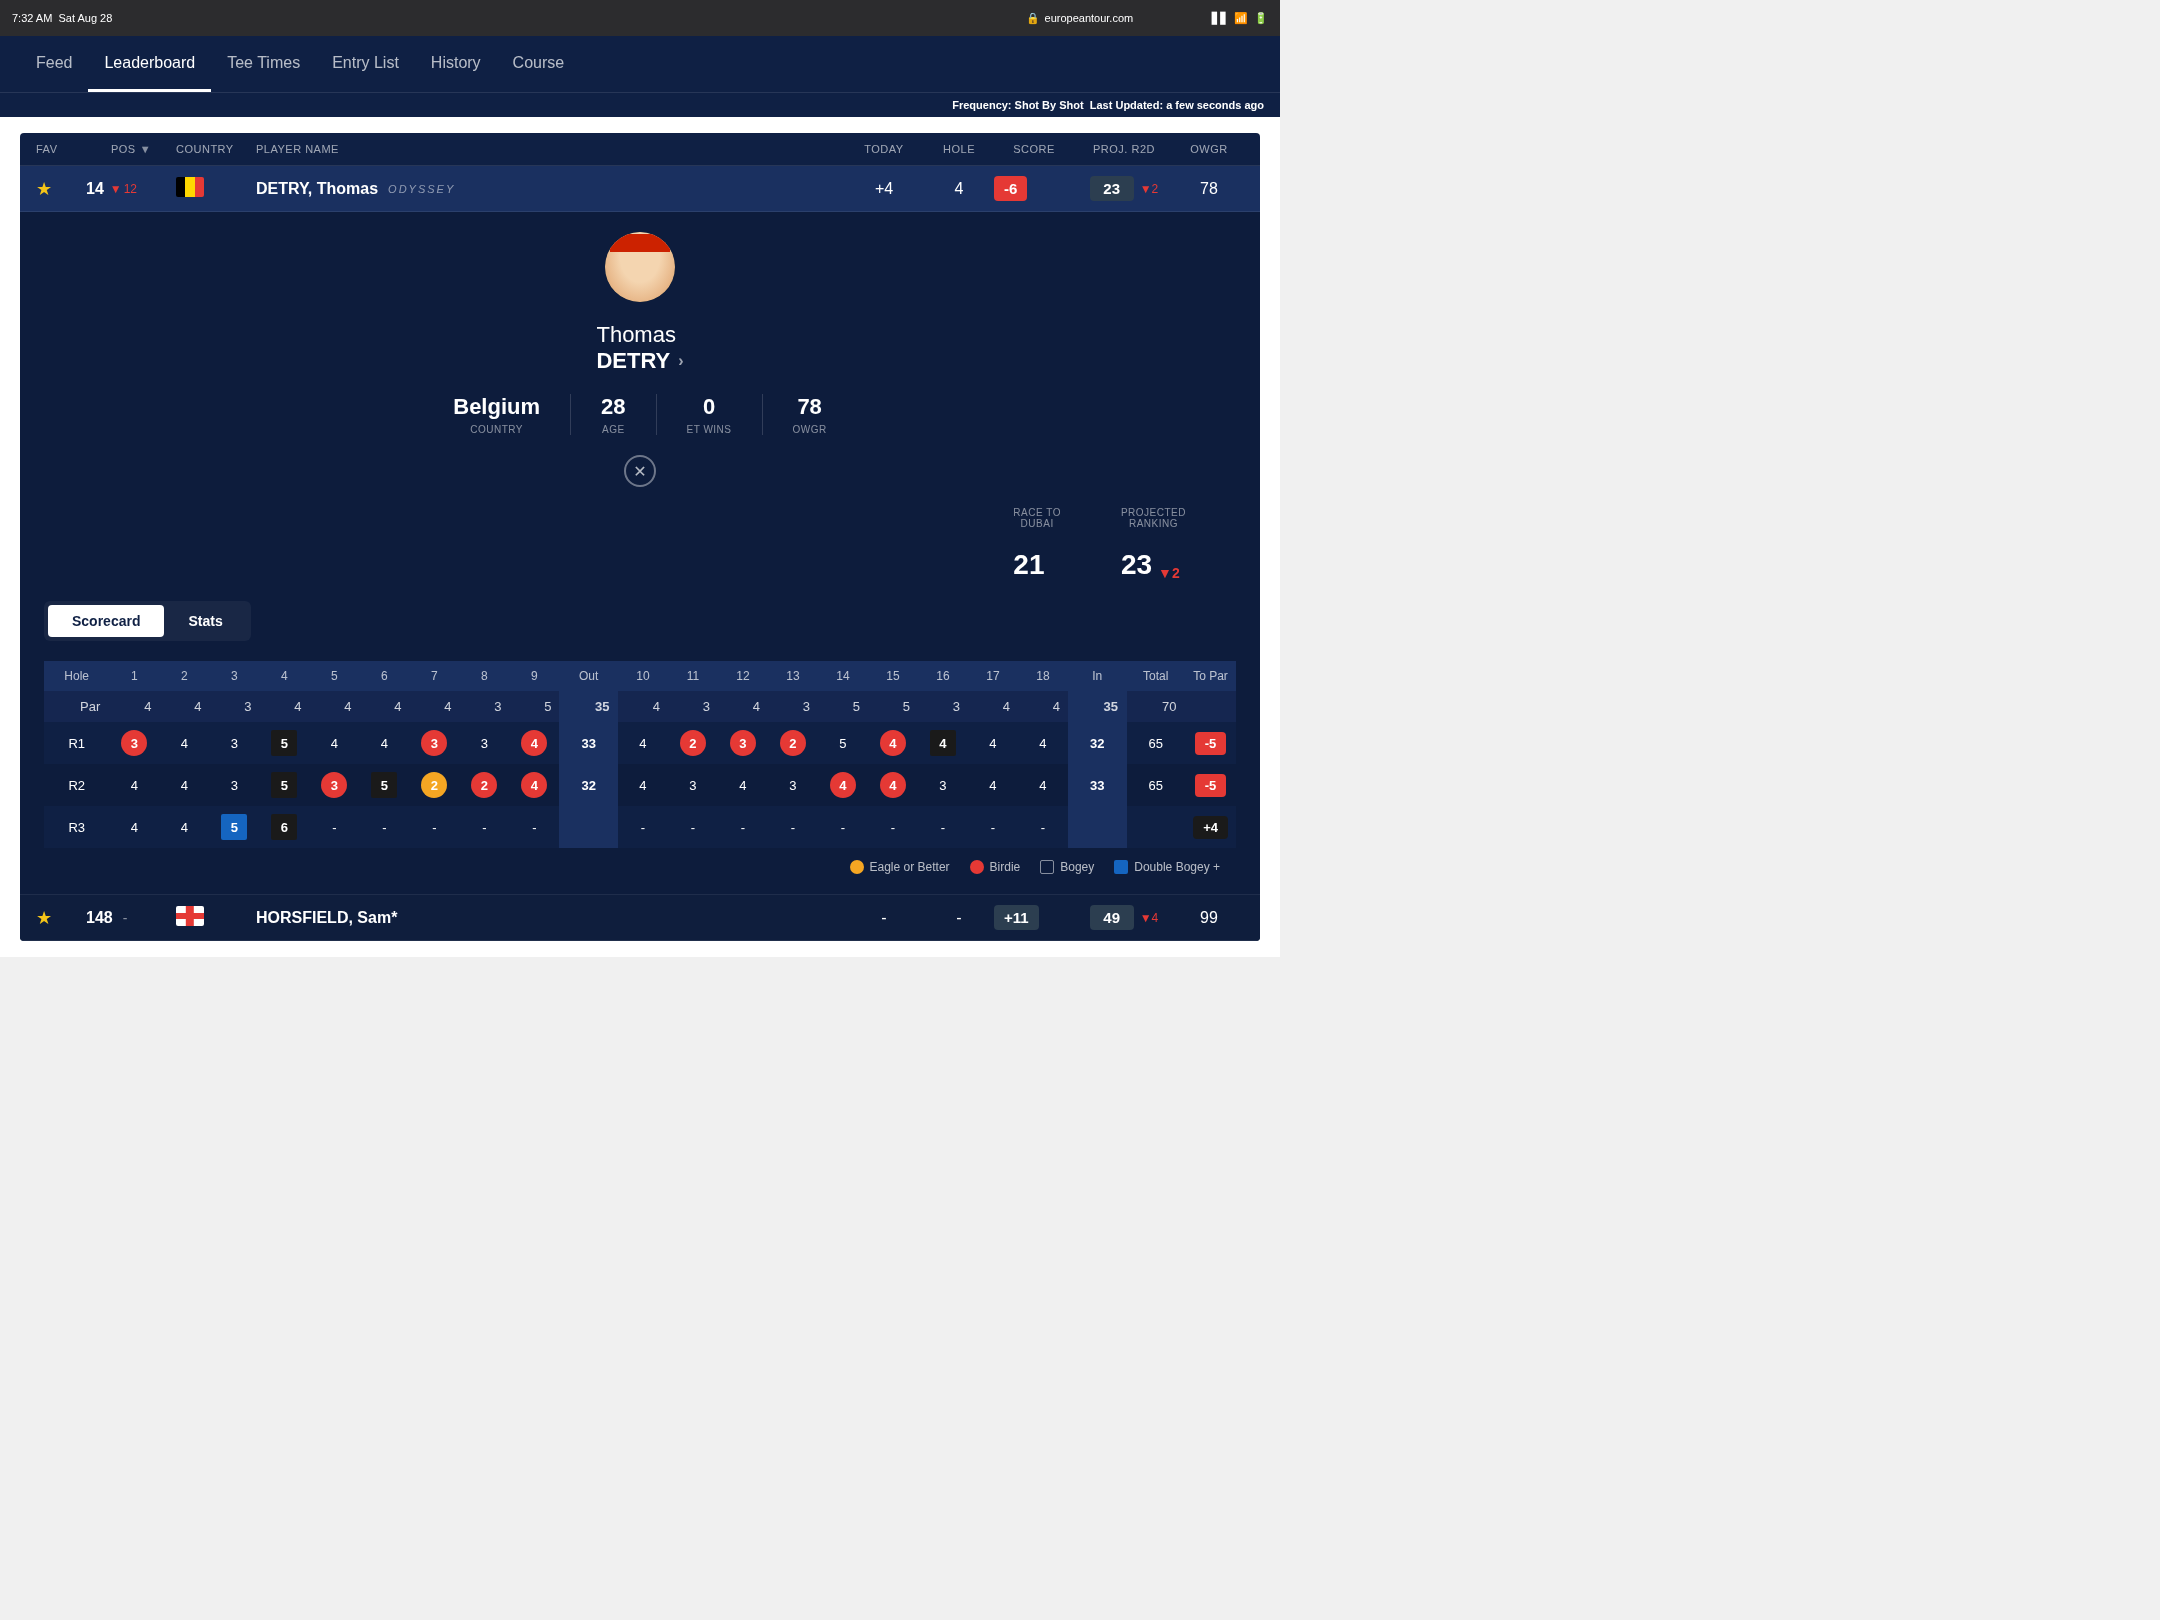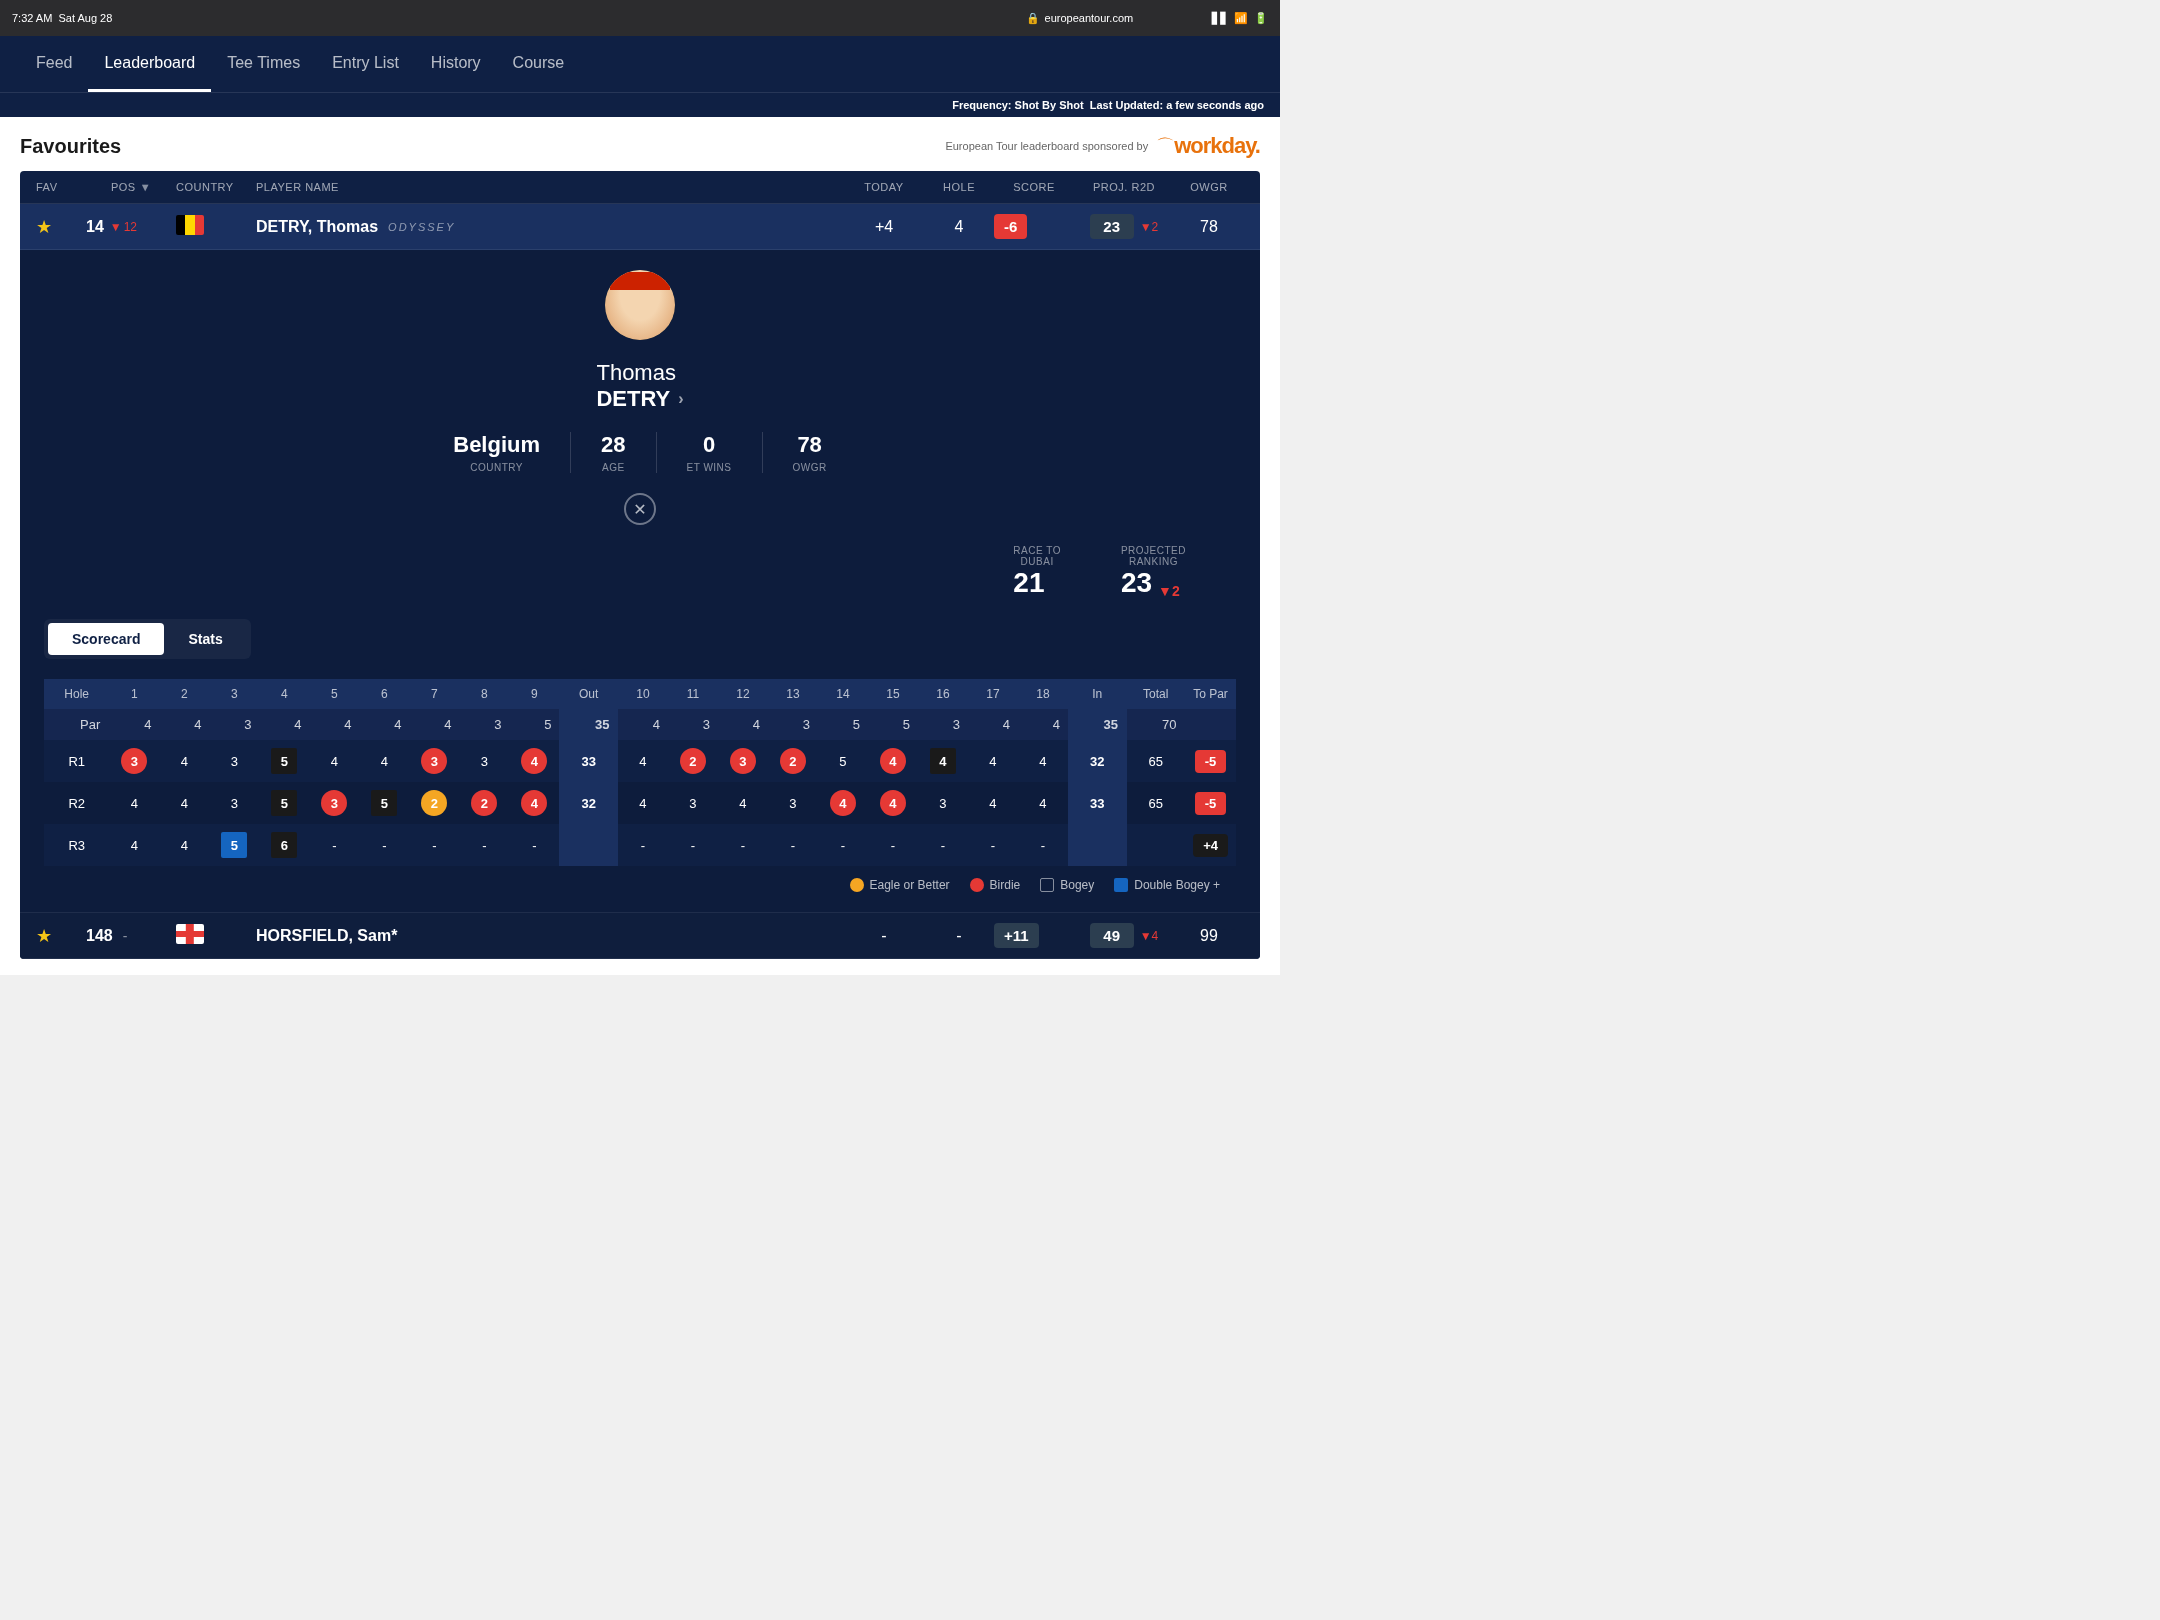--- a/index.html
+++ b/index.html
@@ -329,21 +329,21 @@
       padding-right: 50px;
     }
     .race-item {
       text-align: center;
     }
     .race-label {
       color: rgba(255,255,255,0.5);
       font-size: 10px;
       text-transform: uppercase;
       letter-spacing: 0.5px;
-      margin-bottom: 0;
+      margin-bottom: 20px;
     }
     .race-value {
       color: white;
       font-size: 28px;
       font-weight: 700;
       display: flex;
       align-items: flex-end;
       gap: 6px;
     }
 
@@ -608,30 +608,20 @@
 <div class="info-bar">
   <span>Frequency:</span>&nbsp;
   <span style="color:white;font-weight:600;">Shot By Shot</span>
   &nbsp;&nbsp;
   <span>Last Updated:</span>&nbsp;
   <span style="color:white;font-weight:600;">a few seconds ago</span>
 </div>
 
 <div class="main-content">
 
-  <div class="favourites-header">
-    <h2 class="favourites-title">Favourites</h2>
-    <div class="sponsor-area">
-      <span>European Tour leaderboard sponsored by</span>
-      <div style="display:flex;align-items:center;gap:0;">
-        <span style="font-size:18px;color:#e8720c;">⌒</span>
-        <span class="workday-logo">workday.</span>
-      </div>
-    </div>
-  </div>
 
   <div class="leaderboard-container">
 
     <div class="leaderboard-header">
       <div>Fav</div>
       <div class="pos-col">
         <span>Pos</span>
         <span class="sort-arrow">▼</span>
       </div>
       <div>Country</div>

